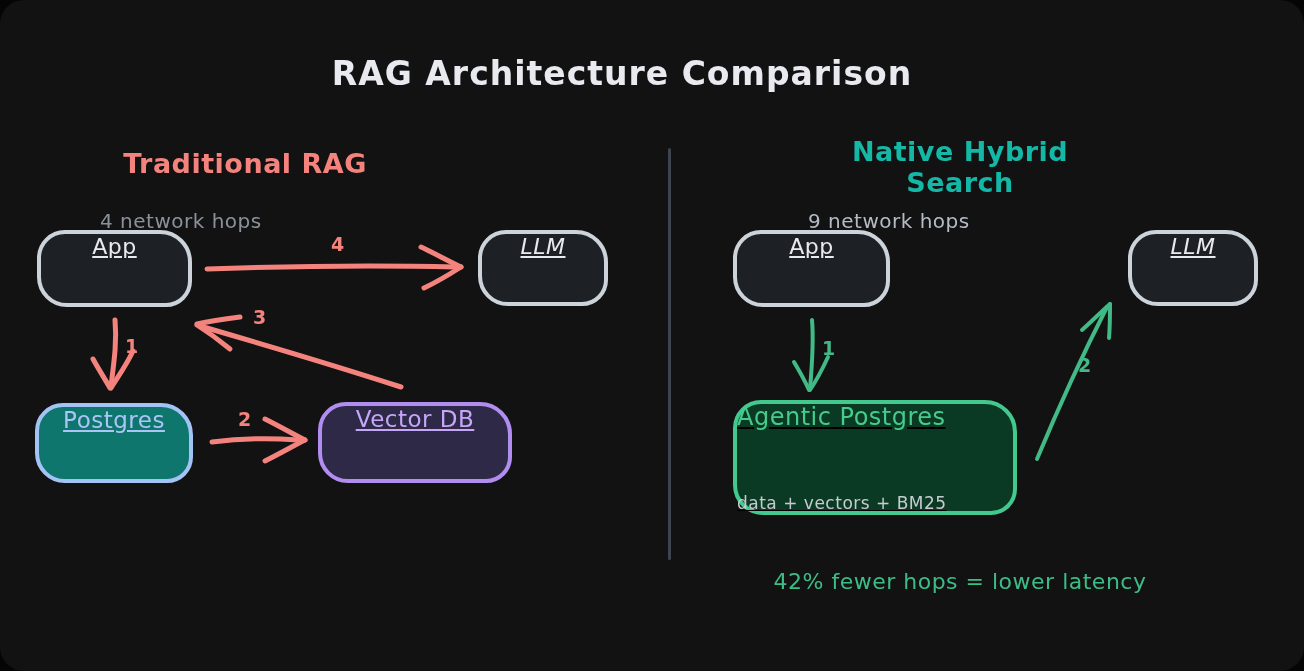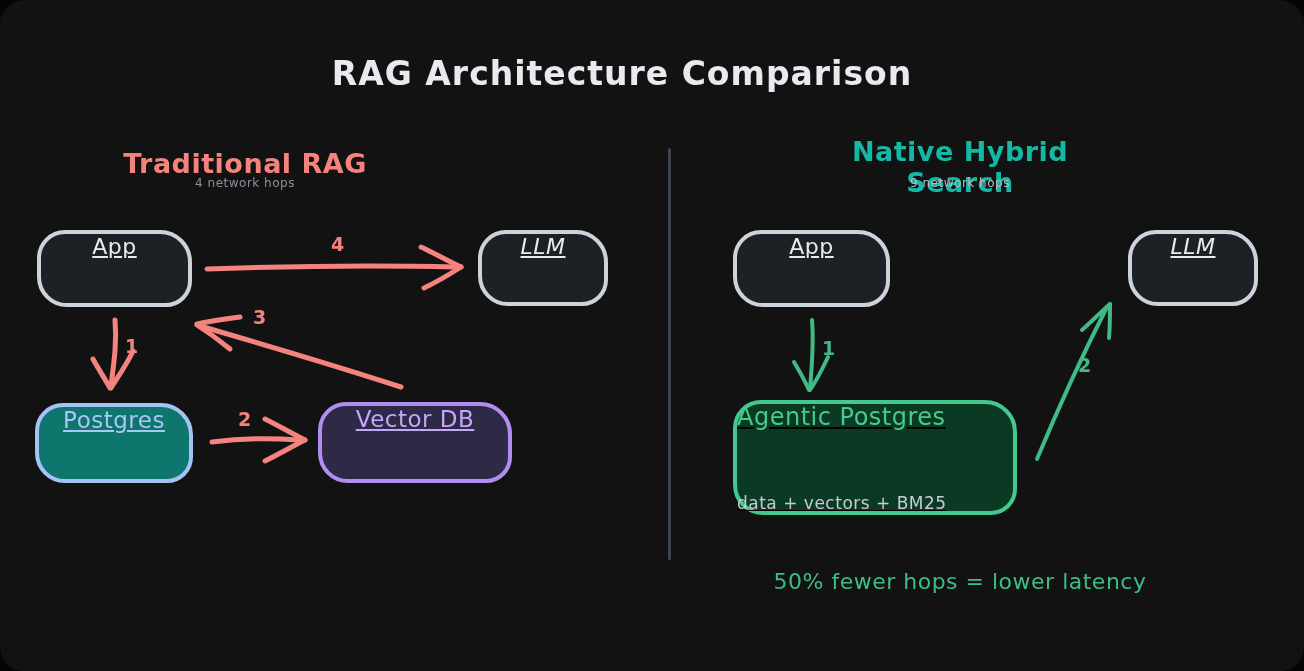--- a/index.html
+++ b/index.html
@@ -30,23 +30,23 @@
   .panel-heading {
     font-size: 27px;
     font-weight: 600;
     letter-spacing: 0.5px;
     text-align: center;
   }
   .heading-left  { left: 100px; top: 136px; width: 290px; color: #f5837d; margin-top: 12px; }
   .heading-right { left: 808px; top: 136px; width: 304px; color: #14b8a6; }
 
   .panel-subheading {
-    font-size: 12px;
+    font-size: 20px;
     letter-spacing: 0.5px;
-    text-align: center;
+    margin-top: 33px;
   }
   .subheading-left  { left: 100px; top: 176px; width: 290px; color: #8b919b; }
   .subheading-right { left: 808px; top: 176px; width: 304px; color: #b5bbc4; }
 
   .node {
     display: flex;
     align-items: flex-start;
     justify-content: center;
     box-sizing: border-box;
     border-radius: 28px 32px 26px 30px;
@@ -180,15 +180,15 @@
     <span>App</span>
   </div>
   <div class="abs node node-llm-right">
     <span>LLM</span>
   </div>
   <div class="abs node node-agentic">
     <span class="agentic-title">Agentic Postgres</span>
     <span class="agentic-subtitle">data + vectors + BM25</span>
   </div>
 
-  <div class="abs footer-note">50% fewer hops = lower latency</div>
+  <div class="abs footer-note">42% fewer hops = lower latency</div>
 
 </div>
 
 </body></html>

